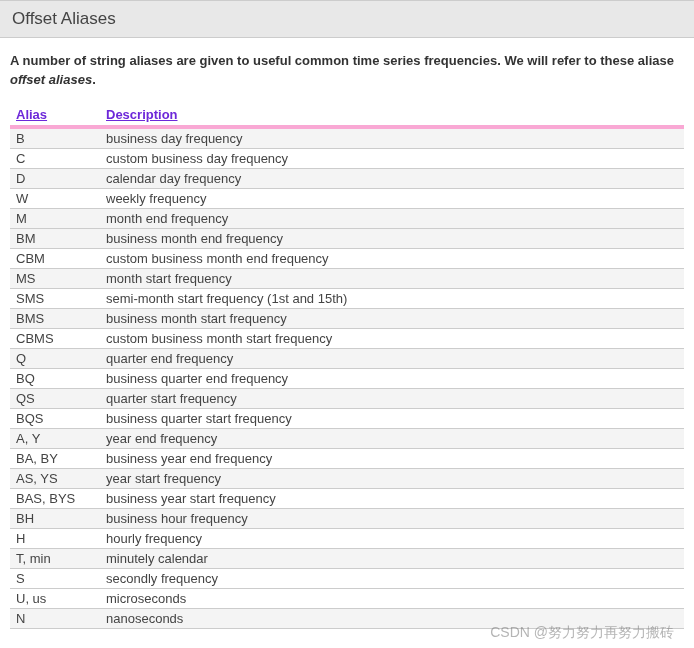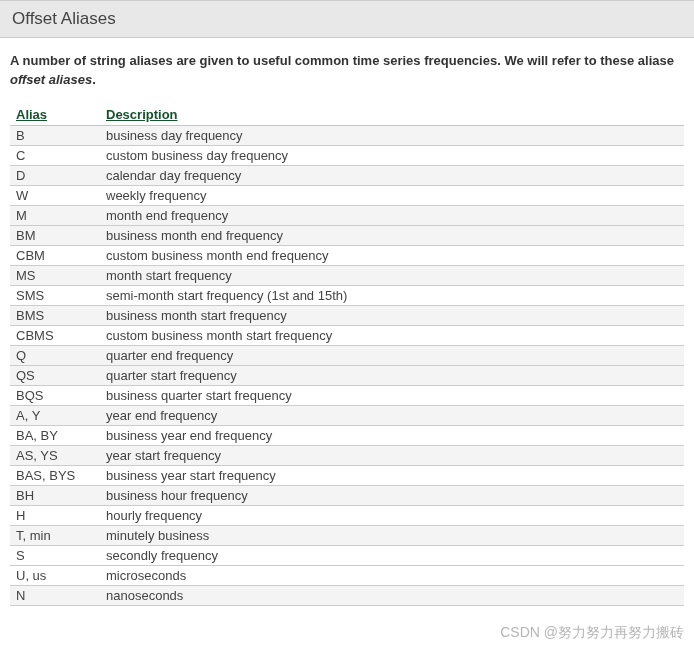--- a/index.html
+++ b/index.html
@@ -42,23 +42,23 @@
       padding: 4px 10px 0 10px;
     }
     table {
       width: 100%;
       border-collapse: collapse;
       font-size: 13px;
     }
     th {
       text-align: left;
       font-weight: bold;
-      color: #14532d;
+      color: #6d28d9;
       padding: 3px 6px;
-      border-bottom: 1px solid #f9a8d4;
+      border-bottom: 4px solid #f9a8d4;
       text-decoration: underline;
     }
     td {
       padding: 2px 6px;
       border-bottom: 1px solid #ccc;
       color: #444;
       vertical-align: top;
     }
     td.alias {
       width: 90px;
@@ -66,21 +66,21 @@
     }
     tr.odd td {
       background: #f4f4f4;
     }
     tr.even td {
       background: #ffffff;
     }
     .watermark {
       position: absolute;
       bottom: 6px;
-      right: 10px;
+      right: 20px;
       color: rgba(120,120,120,0.55);
       font-size: 14px;
       font-family: sans-serif;
       pointer-events: none;
     }
   </style>
 </head>
 <body>
 
 <div class="header-bar">
@@ -143,20 +143,24 @@
           <td>business month start frequency</td>
         </tr>
         <tr class="even">
           <td class="alias">CBMS</td>
           <td>custom business month start frequency</td>
         </tr>
         <tr class="odd">
           <td class="alias">Q</td>
           <td>quarter end frequency</td>
         </tr>
+        <tr class="even">
+          <td class="alias">BQ</td>
+          <td>business quarter end frequency</td>
+        </tr>
         <tr class="odd">
           <td class="alias">QS</td>
           <td>quarter start frequency</td>
         </tr>
         <tr class="even">
           <td class="alias">BQS</td>
           <td>business quarter start frequency</td>
         </tr>
         <tr class="odd">
           <td class="alias">A, Y</td>
@@ -177,21 +181,21 @@
         <tr class="odd">
           <td class="alias">BH</td>
           <td>business hour frequency</td>
         </tr>
         <tr class="even">
           <td class="alias">H</td>
           <td>hourly frequency</td>
         </tr>
         <tr class="odd">
           <td class="alias">T, min</td>
-          <td>minutely business</td>
+          <td>minutely calendar</td>
         </tr>
         <tr class="even">
           <td class="alias">S</td>
           <td>secondly frequency</td>
         </tr>
         <tr class="even">
           <td class="alias">U, us</td>
           <td>microseconds</td>
         </tr>
         <tr class="odd">

